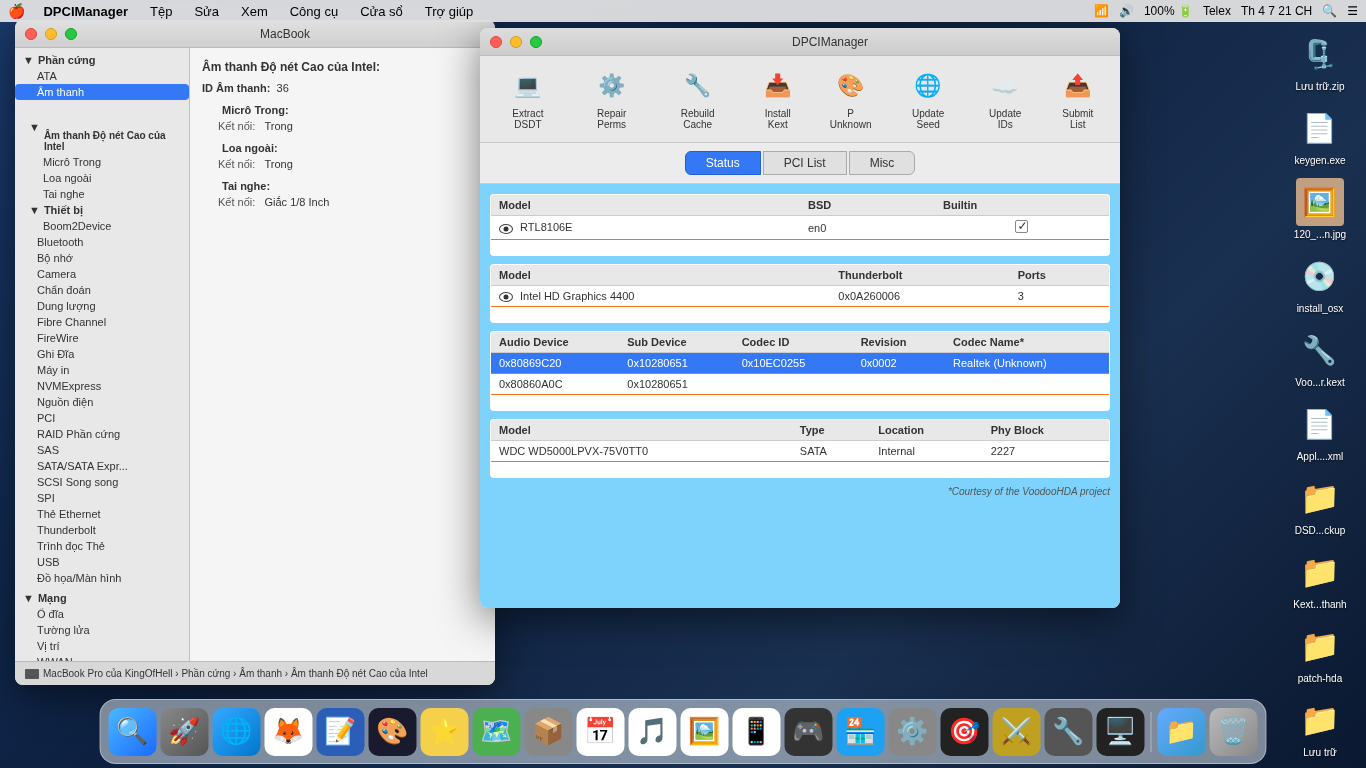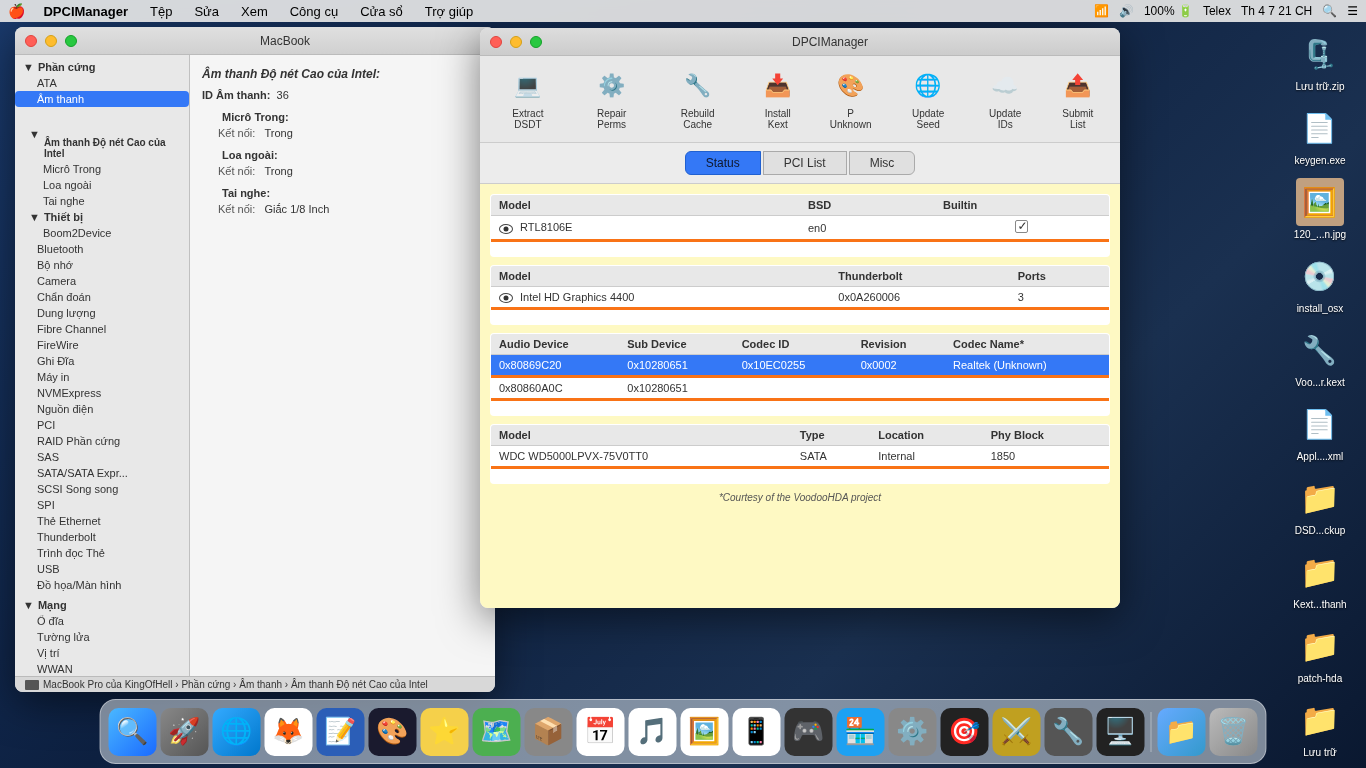--- a/index.html
+++ b/index.html
@@ -86,21 +86,21 @@
       font-size: 10px;
       color: white;
       text-align: center;
       text-shadow: 0 1px 2px rgba(0,0,0,0.8);
       word-break: break-all;
     }
 
     
     .sysinfo-window {
       position: absolute;
-      top: 27px;
+      top: 20px;
       left: 15px;
       width: 480px;
       height: 665px;
       background: #f0f0f0;
       border-radius: 8px;
       box-shadow: 0 10px 40px rgba(0,0,0,0.5);
       display: flex;
       flex-direction: column;
       overflow: hidden;
       z-index: 200;
@@ -194,21 +194,20 @@
       background: #f5f5f5;
     }
     .detail-panel::-webkit-scrollbar { width: 6px; }
     .detail-panel::-webkit-scrollbar-thumb { background: #999; border-radius: 3px; }
 
     .detail-title {
       font-size: 12px;
       font-weight: 700;
       color: #333;
       margin-bottom: 8px;
-      font-style: italic;
     }
     .detail-row {
       font-size: 11px;
       color: #333;
       margin-bottom: 4px;
     }
     .detail-label { font-weight: 700; }
     .detail-subsection {
       font-size: 11px;
       font-weight: 700;
@@ -217,21 +216,21 @@
       margin-bottom: 4px;
       margin-left: 20px;
     }
     .detail-indent {
       padding-left: 16px;
     }
     .detail-conn-label { color: #555; }
 
     
     .breadcrumb-bar {
-      height: 16px;
+      height: 24px;
       background: #d8d8d8;
       border-top: 1px solid #bbb;
       display: flex;
       align-items: center;
       padding: 0 10px;
       font-size: 10px;
       color: #333;
       gap: 4px;
       flex-shrink: 0;
     }
@@ -322,29 +321,29 @@
       font-size: 12px;
       border: 1px solid #aaa;
       background: #e0e0e0;
       cursor: pointer;
       color: #333;
     }
     .tab-btn:first-child { border-radius: 6px 0 0 6px; }
     .tab-btn:last-child { border-radius: 0 6px 6px 0; }
     .tab-btn.active {
       background: #3478f6;
-      color: #0f172a;
+      color: #ffffff;
       border-color: #2060d0;
     }
 
     .dpci-content {
       flex: 1;
       overflow-y: auto;
       padding: 10px;
-      background: #fef9c3;
+      background: #7dd3fc;
     }
 
     .dpci-table {
       width: 100%;
       border-collapse: collapse;
       font-size: 11px;
       background: white;
       border: 1px solid #ccc;
       border-radius: 4px;
       overflow: hidden;
@@ -355,34 +354,34 @@
       padding: 4px 8px;
       text-align: left;
       font-weight: 600;
       color: #333;
       border-bottom: 1px solid #ccc;
       font-size: 11px;
     }
     .dpci-table td {
       padding: 4px 8px;
       color: #333;
-      border-bottom: 3px solid #f97316;
+      border-bottom: 1px solid #f97316;
     }
     .dpci-table tr.selected td {
       background: #3478f6;
       color: white;
     }
     .dpci-table tr:last-child td {
       border-bottom: none;
     }
 
     .courtesy-text {
       font-size: 10px;
       color: #555;
-      text-align: center;
+      text-align: right;
       margin-top: 6px;
       font-style: italic;
     }
 
     
     .dock {
       position: absolute;
       bottom: 4px;
       left: 50%;
       transform: translateX(-50%);
@@ -746,21 +745,21 @@
           <th>Type</th>
           <th>Location</th>
           <th>Phy Block</th>
         </tr>
       </thead>
       <tbody>
         <tr>
           <td>WDC WD5000LPVX-75V0TT0</td>
           <td>SATA</td>
           <td>Internal</td>
-          <td>1850</td>
+          <td>2227</td>
         </tr>
         <tr>
             <td colspan="4" style="height:16px;"></td>
           </tr>
       </tbody>
     </table>
 
     <div class="courtesy-text">*Courtesy of the VoodooHDA project</div>
   </div>
 </div>

